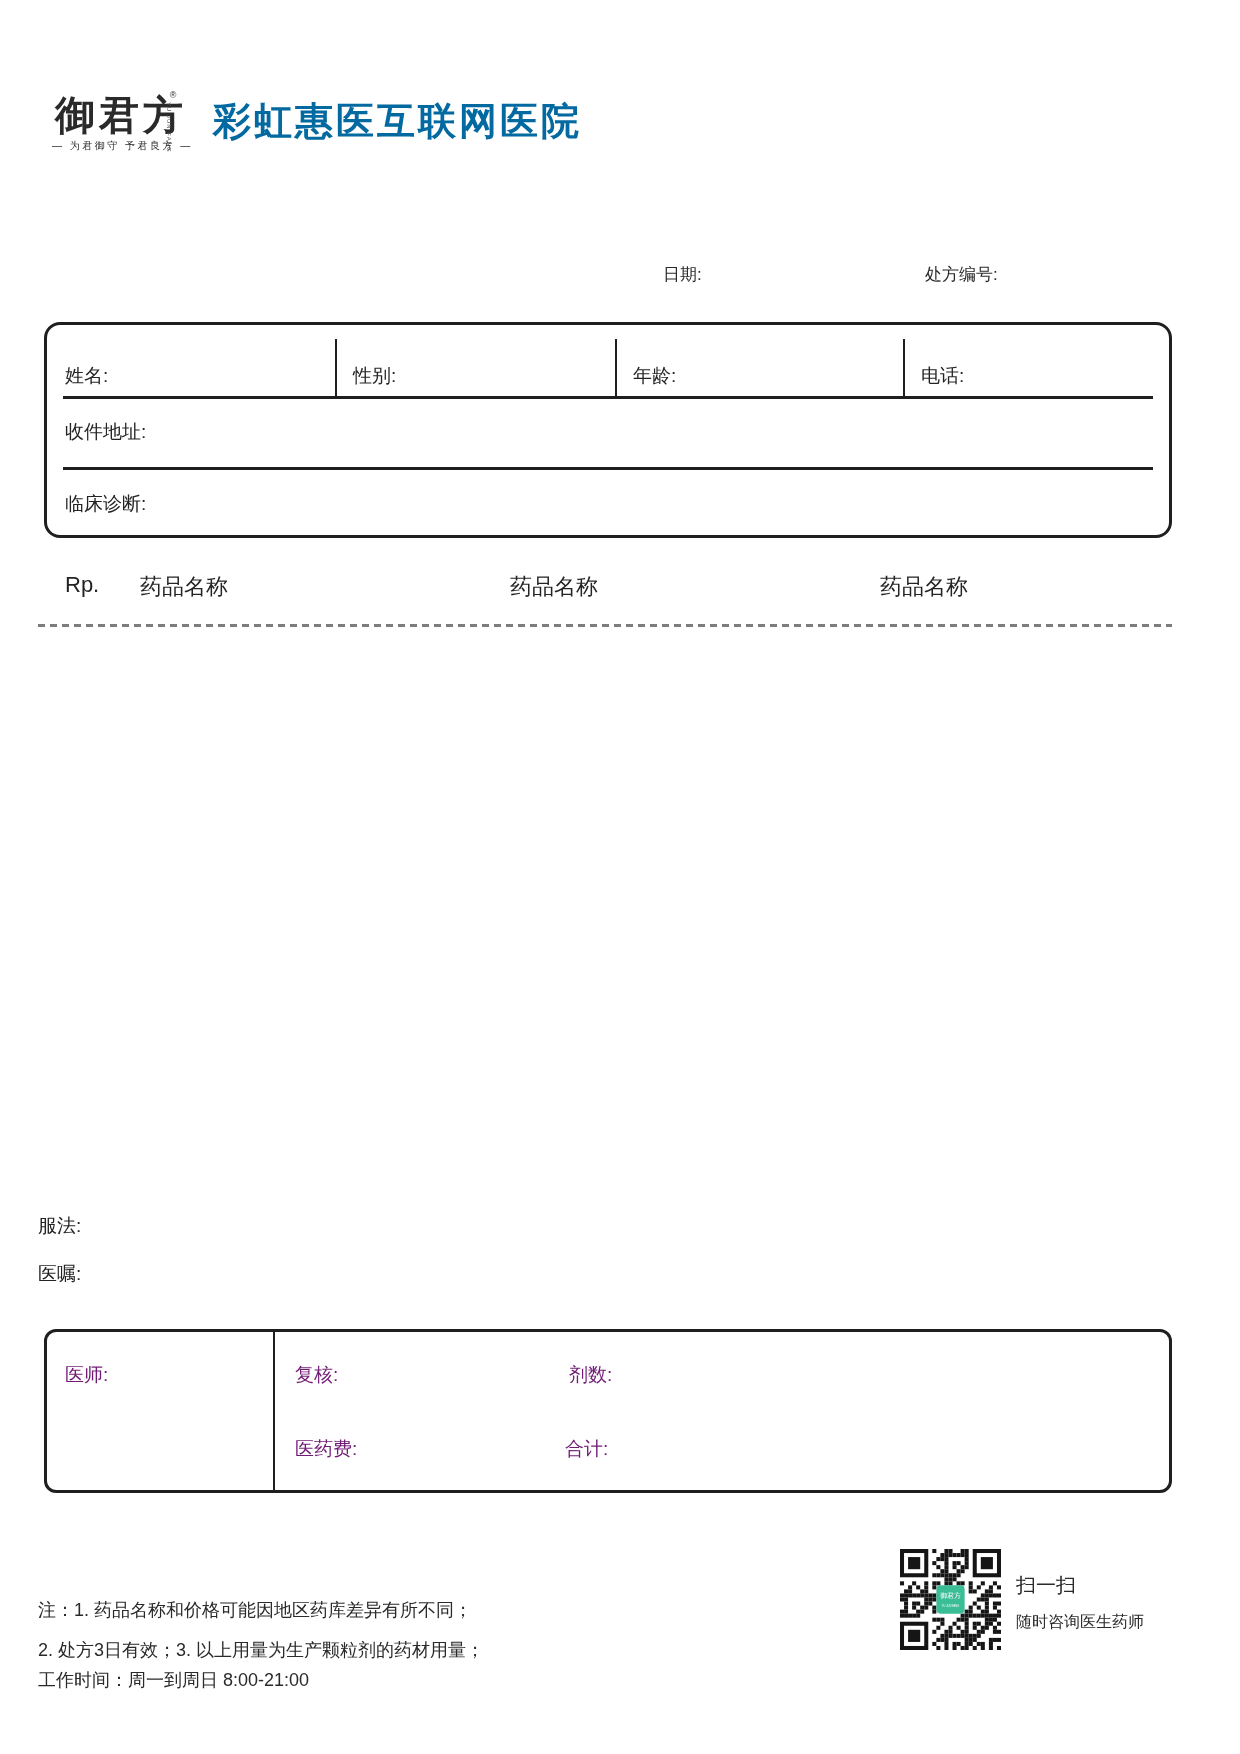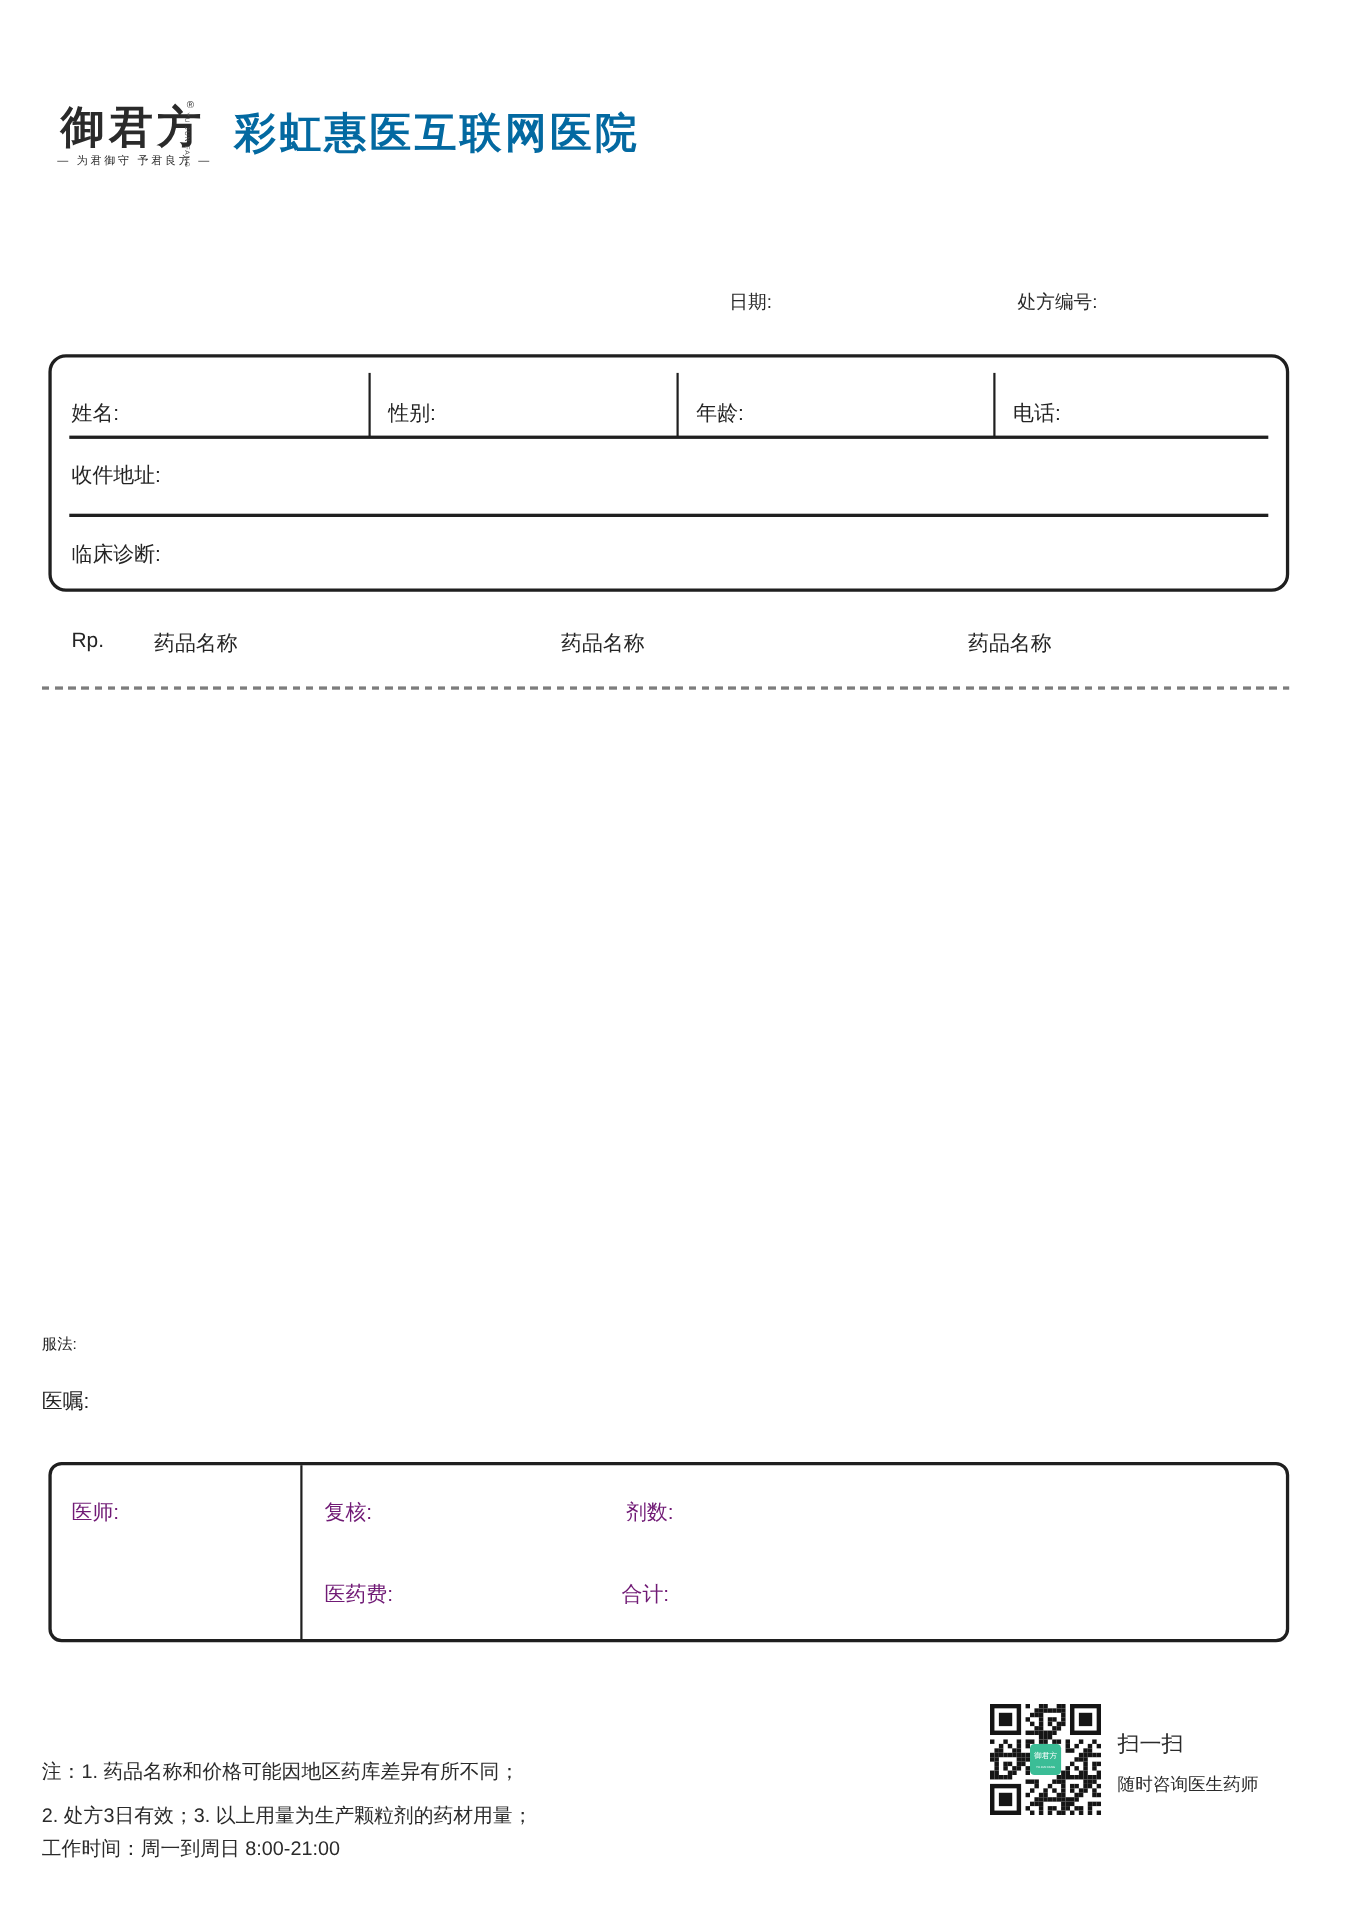--- a/index.html
+++ b/index.html
@@ -83,33 +83,33 @@
     position: absolute;
     left: 16px; right: 16px; height: 3px;
     background: #1f1f1f;
   }
   .h1 { top: 71px; }
   .h2 { top: 142px; }
   .lbl-address   { left: 18px; top: 94px; }
   .lbl-diagnosis { left: 18px; top: 166px; }
 
   
-  .rp-row { top: 572px; font-size: 19px; color: #242424; }
+  .rp-row { top: 572px; font-size: 22px; color: #242424; }
   .rp-label { left: 65px; }
   .drug-col-1 { left: 140px; }
   .drug-col-2 { left: 510px; }
   .drug-col-3 { left: 880px; }
   .dashed-sep {
     left: 38px; top: 624px;
     width: 1134px; height: 3px;
     background: repeating-linear-gradient(90deg, #7d7d7d 0 7px, transparent 7px 12px);
   }
 
   
-  .usage-label  { left: 38px; top: 1213px; font-size: 14px; }
+  .usage-label  { left: 38px; top: 1213px; font-size: 19px; }
   .advice-label { left: 38px; top: 1261px; font-size: 19px; }
 
   
   .sign-box {
     left: 44px; top: 1329px;
     width: 1128px; height: 164px;
     border: 3px solid #1f1f1f;
     border-radius: 12px;
   }
   .sign-div {

